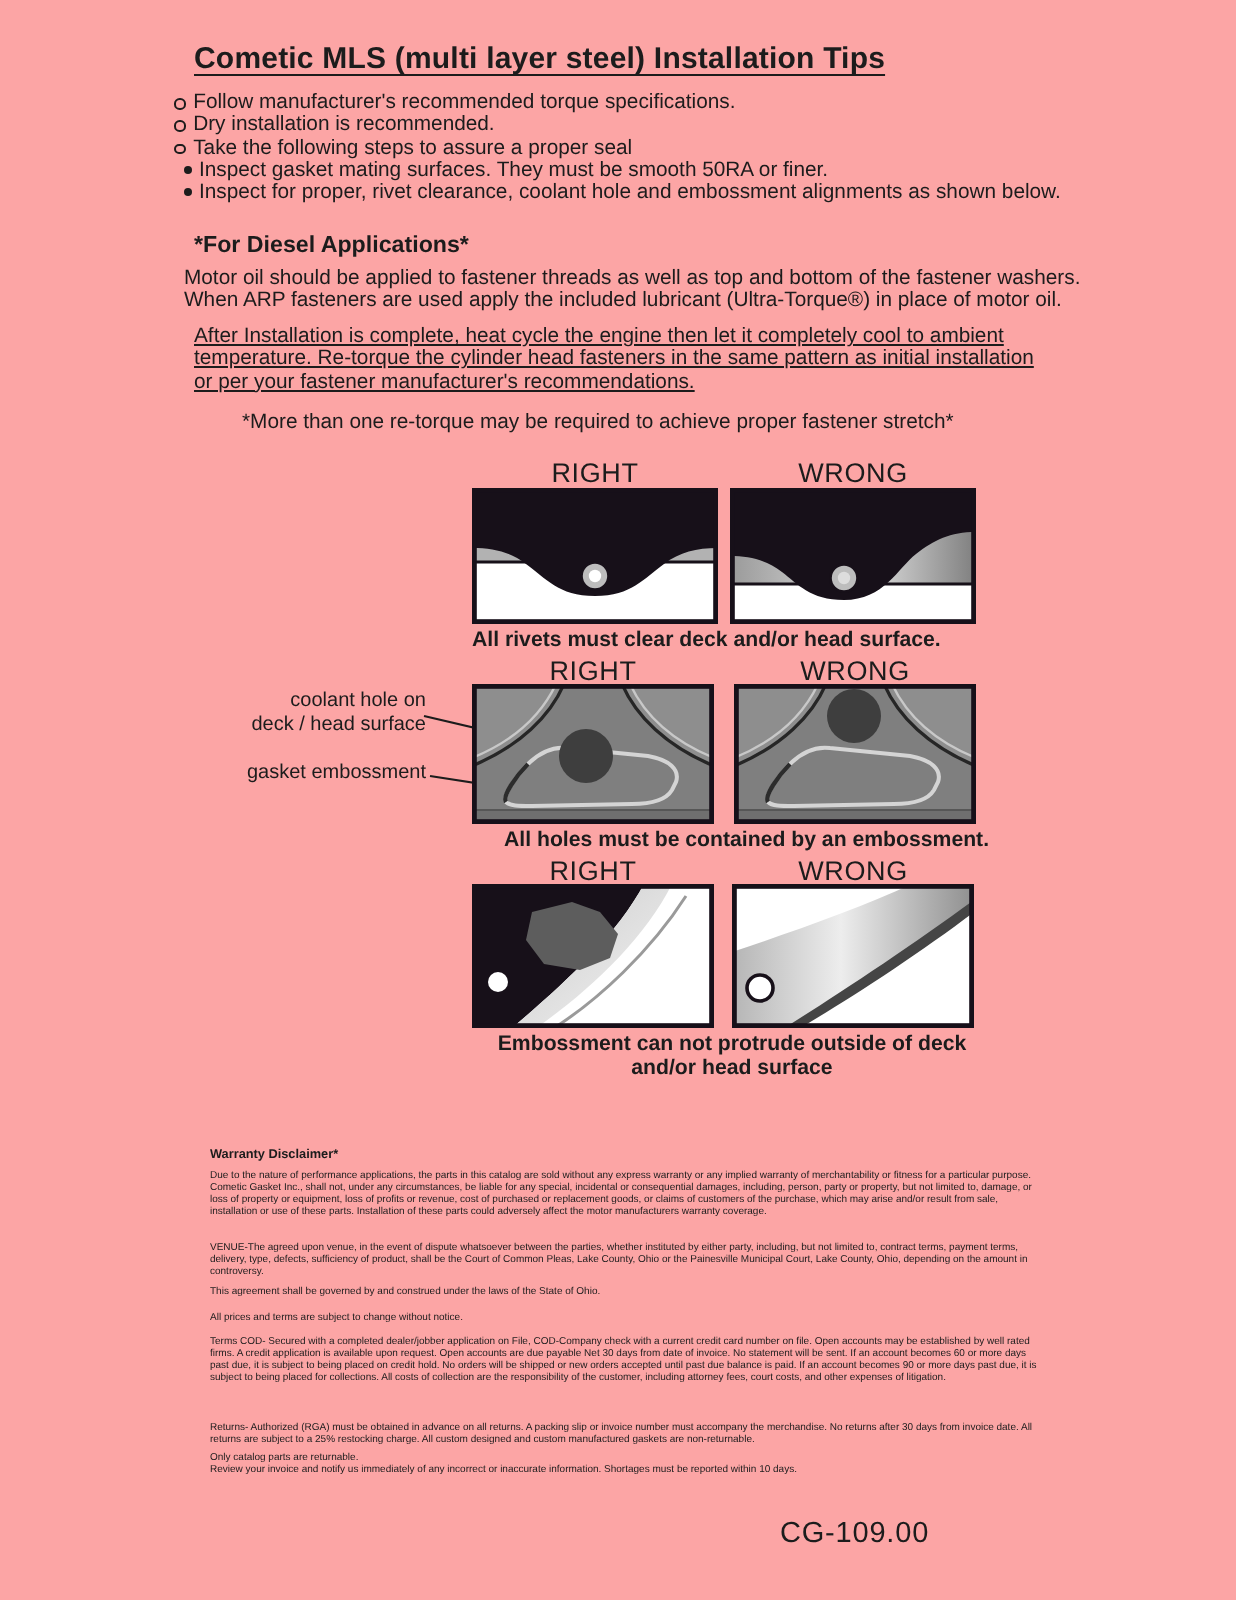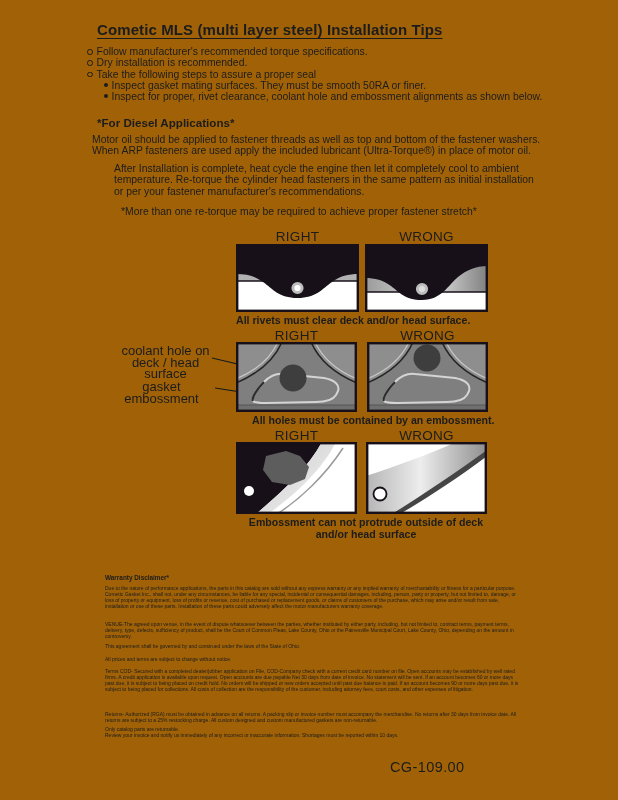--- a/index.html
+++ b/index.html
@@ -1,28 +1,28 @@
 <!DOCTYPE html>
 <html><head>
 <meta charset="utf-8">
 <style>
   html,body{margin:0;padding:0;background:#ffffff;}
-  .page{position:relative;width:618px;height:800px;background:#a16207;overflow:hidden;
+  .page{position:relative;width:618px;height:800px;background:#fca5a5;overflow:hidden;
         font-family:"Liberation Sans", sans-serif;color:#1c1c1c;}
   .abs{position:absolute;}
   .title{font-size:15px;font-weight:bold;text-decoration:underline;text-underline-offset:3px;letter-spacing:.1px;}
   .body-txt{font-size:10.4px;line-height:11.3px;letter-spacing:0;}
   .blist .row{display:flex;align-items:flex-start;}
   .ring{display:inline-block;width:3.6px;height:3.6px;border:1px solid #1c1c1c;border-radius:50%;margin:3px 4px 0 0;flex:0 0 auto;}
   .dot{display:inline-block;width:4px;height:4px;background:#1c1c1c;border-radius:50%;margin:3.2px 3.5px 0 0;flex:0 0 auto;}
-  .sub{margin-left:17px;}
+  .sub{margin-left:5px;}
   .h2{font-size:11.6px;font-weight:bold;}
   .rw-label{font-size:13.5px;letter-spacing:.3px;text-align:center;}
   .cap{font-size:10.6px;font-weight:bold;line-height:12px;text-align:center;}
-  .callout{font-size:13px;line-height:11.5px;text-align:center;}
+  .callout{font-size:10px;line-height:11.5px;text-align:right;}
   .disc{font-size:5px;line-height:6px;width:418px;letter-spacing:0;}
   .disc-h{font-size:6.4px;font-weight:bold;}
   .pagenum{font-size:14.5px;letter-spacing:.4px;}
   svg{display:block;}
 </style>
 </head>
 <body>
 
 <div class="page">
 
@@ -49,21 +49,21 @@
         <span class="dot"></span>
         <span>Inspect for proper, rivet clearance, coolant hole and embossment alignments as shown below.</span>
       </div>
   </div>
 
   <div class="abs h2" style="left:97px;top:116px;">*For Diesel Applications*</div>
   <div class="abs body-txt" style="left:92px;top:134px;width:480px;">
     <div>Motor oil should be applied to fastener threads as well as top and bottom of the fastener washers.</div>
     <div>When ARP fasteners are used apply the included lubricant (Ultra-Torque®) in place of motor oil.</div>
   </div>
-  <div class="abs body-txt" style="left:114px;top:163px;width:480px;">
+  <div class="abs body-txt" style="left:97px;top:163px;width:480px;text-decoration:underline;">
     <div>After Installation is complete, heat cycle the engine then let it completely cool to ambient</div>
     <div>temperature. Re-torque the cylinder head fasteners in the same pattern as initial installation</div>
     <div>or per your fastener manufacturer's recommendations.</div>
   </div>
   <div class="abs body-txt" style="left:97px;top:206px;margin-left:24px;">*More than one re-torque may be required to achieve proper fastener stretch*</div>
 
   <div class="abs rw-label" style="left:236px;top:229px;width:123px;">RIGHT</div>
   <div class="abs rw-label" style="left:365px;top:229px;width:123px;">WRONG</div>
 
   <div class="abs" style="left:236px;top:244px;">

